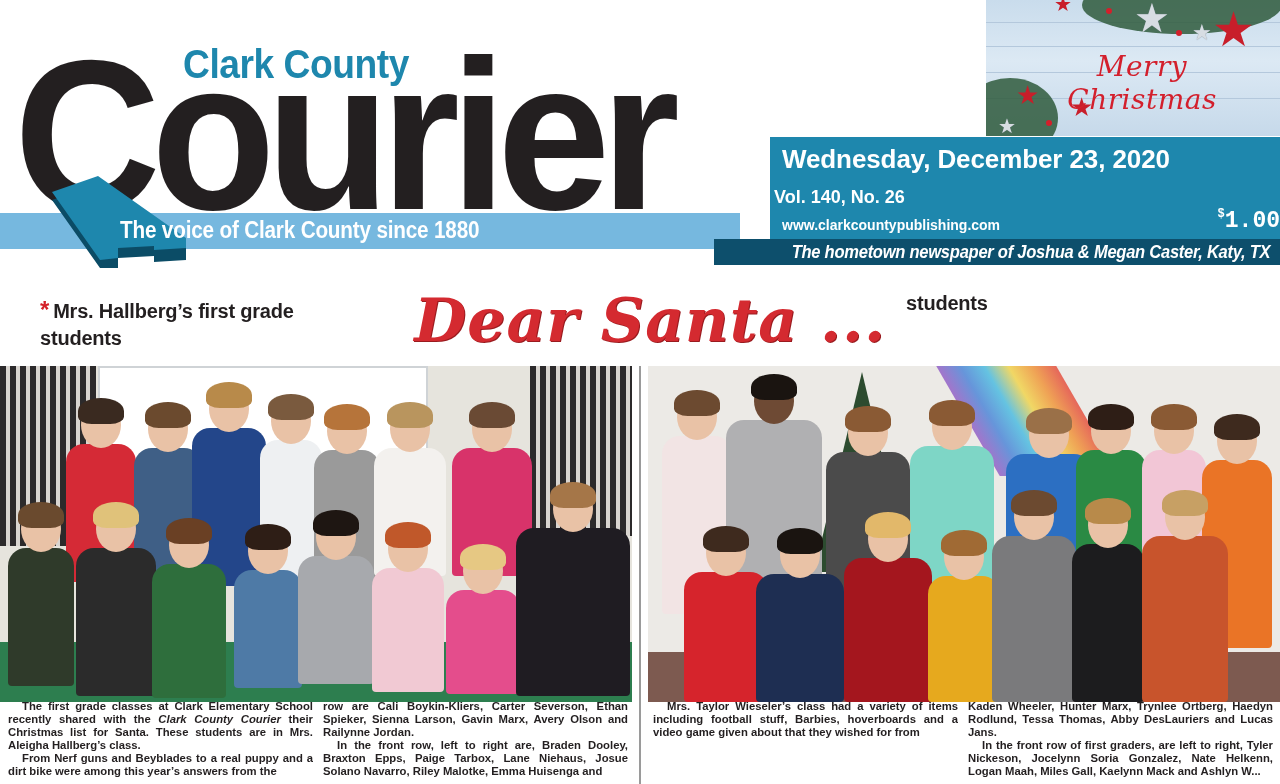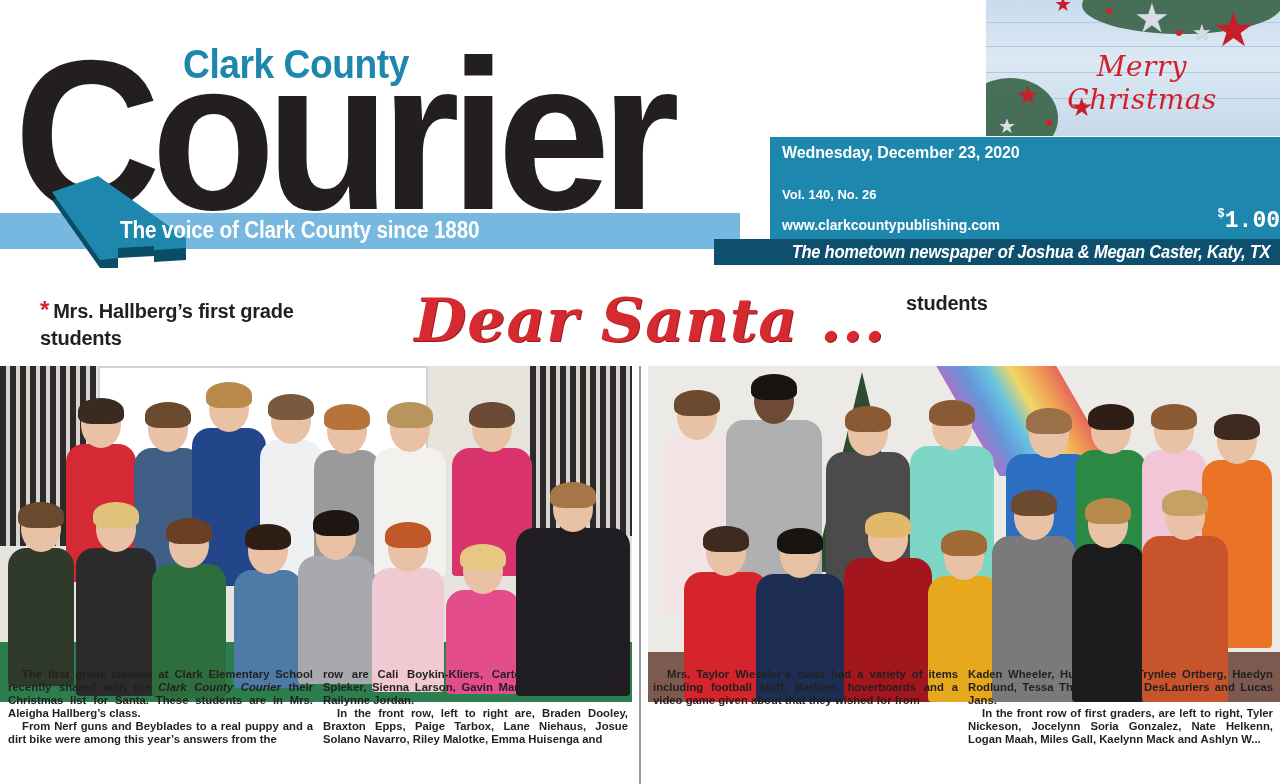--- a/index.html
+++ b/index.html
@@ -46,22 +46,22 @@
   .merry {
     position: absolute; left: 46px; top: 50px; width: 220px; text-align: center;
     font-family: "DejaVu Serif", serif; font-style: italic;
     font-size: 28px; color: #d31f2c; letter-spacing: 0.5px;
   }
 
   .date-box {
     position: absolute; left: 770px; top: 137px; width: 510px; height: 103px;
     background: #1e87ad; color: #ffffff;
   }
-  .date-line { position: absolute; left: 12px; top: 7px; font-size: 16px; font-weight: bold; letter-spacing: -0.1px; }
-  .vol-line { position: absolute; left: 12px; top: 50px; font-size: 13px; font-weight: bold; text-align: right; }
+  .date-line { position: absolute; left: 12px; top: 7px; font-size: 26px; font-weight: bold; letter-spacing: -0.1px; }
+  .vol-line { position: absolute; left: 4px; top: 50px; font-size: 18px; font-weight: bold; text-align: right; }
   .web-line { position: absolute; left: 12px; top: 80px; font-size: 14px; font-weight: bold; }
   .price { position: absolute; right: 0; top: 70px; font-size: 23px; font-weight: bold; font-family: Liberation Mono, monospace; }
   .price sup { font-size: 12px; vertical-align: 10px; }
   .hometown-bar {
     position: absolute; left: 714px; top: 239px; width: 566px; height: 26px;
     background: #0d4f6c; color: #ffffff; padding-left: 32px;
   }
   .hometown-line {
     position: absolute; right: 10px; top: 3px;
     font-size: 18px; font-weight: bold; font-style: italic; letter-spacing: -0.3px;
@@ -100,21 +100,21 @@
   .kid .body { position: absolute; left: 0; right: 0; top: 42px; bottom: 0; border-radius: 18px 18px 4px 4px; }
   .floor-left { position: absolute; left: 0; bottom: 0; width: 100%; height: 60px; background: #2d7e4f; }
   .floor-right { position: absolute; left: 0; bottom: 0; width: 100%; height: 50px; background: #7d5a50; }
   .board { position: absolute; background: #ffffff; border: 2px solid #cfd3d6; }
   .stripes { position: absolute; background: repeating-linear-gradient(90deg, #2c2a2b 0 6px, #d9d5d0 6px 10px); }
   .rainbow { position: absolute; background: linear-gradient(90deg, #8a4ec2, #3a79d6, #38b6e0, #f2d13a, #f08a25, #e33b2c); opacity: 0.75; transform: skewX(30deg); }
   .tree { position: absolute; width: 0; height: 0; border-left: 48px solid transparent; border-right: 48px solid transparent; border-bottom: 200px solid #2c4b2f; }
 
   
   .col-text {
-    position: absolute; top: 668px; width: 305px; height: 78px; overflow: hidden;
+    position: absolute; top: 700px; width: 305px; height: 78px; overflow: hidden;
     font-size: 11.3px; font-weight: bold; line-height: 13px; color: #231f20;
     text-align: justify;
   }
   .col-text p { text-indent: 14px; }
   .col-text p.no-indent { text-indent: 0; }
   .col-1 { left: 8px; }
   .col-2 { left: 323px; }
   .col-3 { left: 653px; }
   .col-4 { left: 968px; }
   .col-text i { font-style: italic; }

